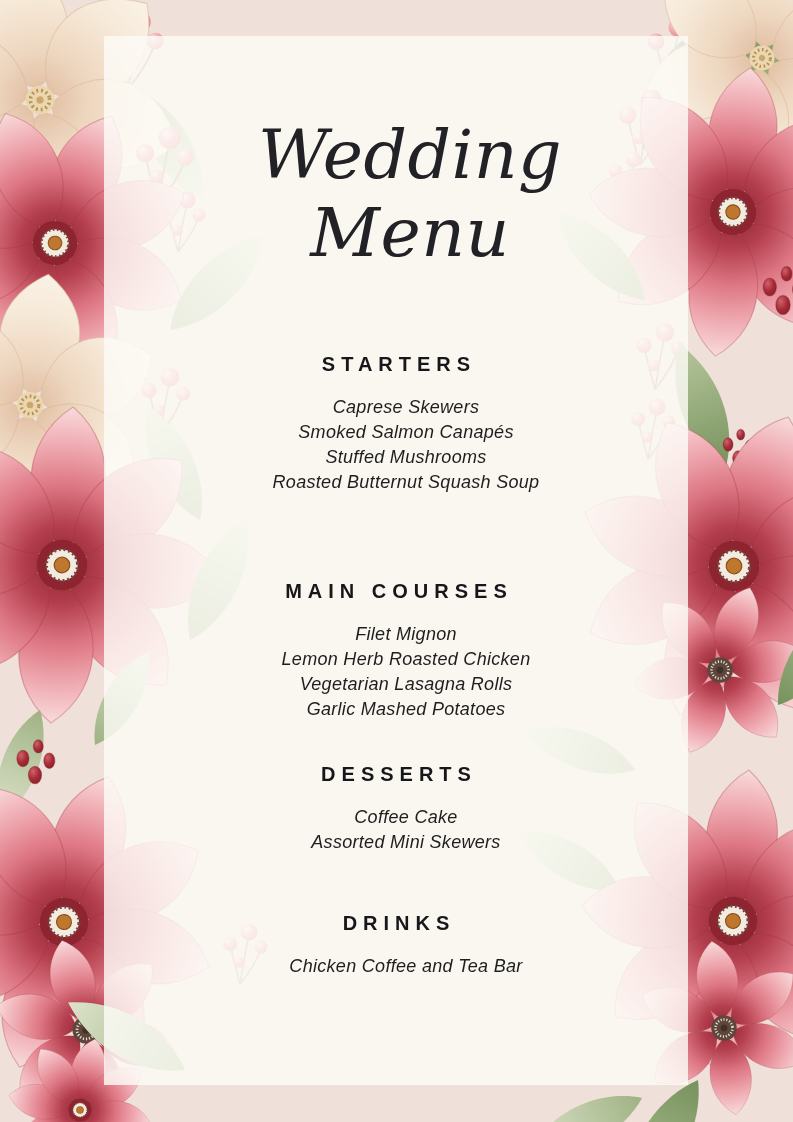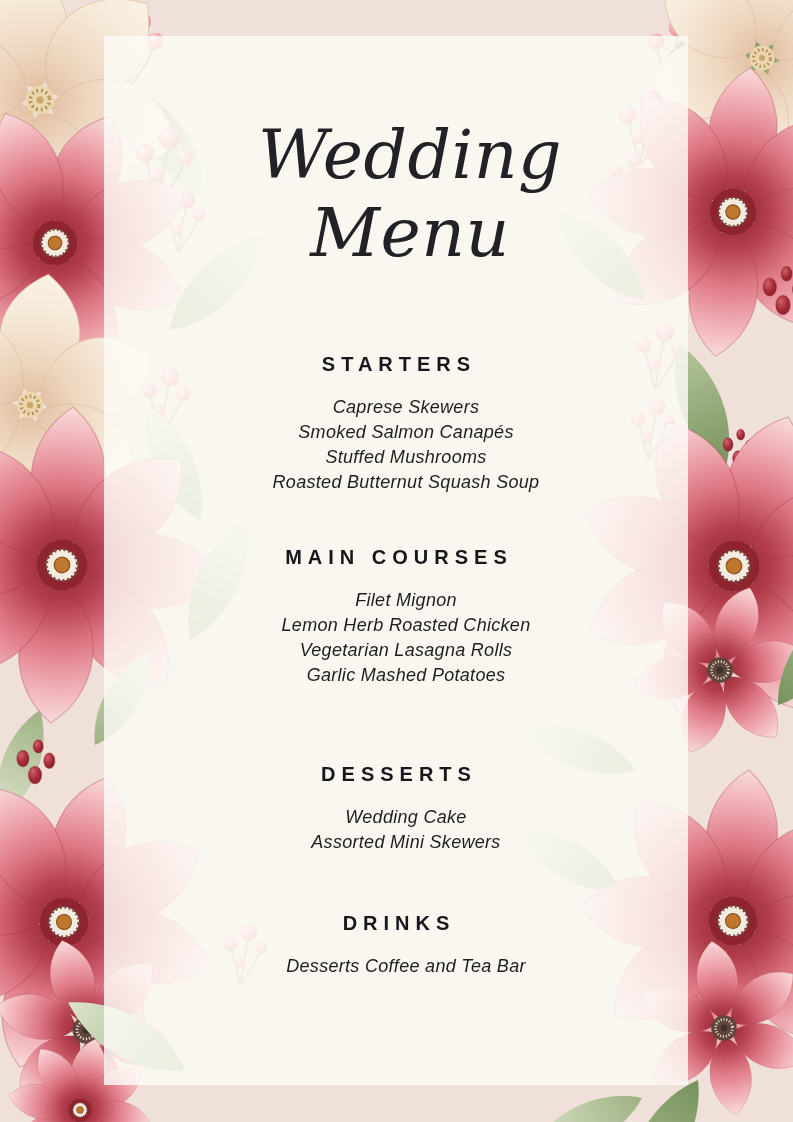--- a/index.html
+++ b/index.html
@@ -14,21 +14,21 @@
     background:rgba(253,251,246,0.82);
   }
   .content{position:absolute; left:104px; top:0; width:584px; height:1122px; text-align:center;}
   .title{
     position:absolute; left:0; top:116px; width:100%; margin:0;
     font-family:"DejaVu Serif", serif; font-style:italic; font-weight:400;
     font-size:68px; line-height:78px; color:#212126; letter-spacing:.5px;padding-left:14px;
   }
   .title .tline{display:block;}
   .sec{position:absolute; left:0; width:100%;}
-  .sec-1{top:349px;} .sec-2{top:542px;text-align:center;} .sec-3{top:759px;} .sec-4{top:908px;}
+  .sec-1{top:349px;} .sec-2{top:576px;text-align:center;} .sec-3{top:759px;} .sec-4{top:908px;}
   .sec h2{
     margin:0; padding-left:.3em;
     font-size:20px; line-height:30px; font-weight:700;
     letter-spacing:.3em; color:#17171b;
   }
   .items{margin-top:16px;padding-left:20px;}
   .item{
     font-style:italic; font-weight:500; font-size:18px; line-height:25px;
     letter-spacing:.3px; color:#1e1e1e;
   }
@@ -215,26 +215,26 @@
         <div class="item">Filet Mignon</div>
         <div class="item">Lemon Herb Roasted Chicken</div>
         <div class="item">Vegetarian Lasagna Rolls</div>
         <div class="item">Garlic Mashed Potatoes</div>
       </div>
     </section>
 
     <section class="sec sec-3">
       <h2>DESSERTS</h2>
       <div class="items">
-        <div class="item">Wedding Cake</div>
+        <div class="item">Coffee Cake</div>
         <div class="item">Assorted Mini Skewers</div>
       </div>
     </section>
 
     <section class="sec sec-4">
       <h2>DRINKS</h2>
       <div class="items">
-        <div class="item">Desserts Coffee and Tea Bar</div>
+        <div class="item">Chicken Coffee and Tea Bar</div>
       </div>
     </section>
   </div>
 
 </div>
 
 </body></html>

